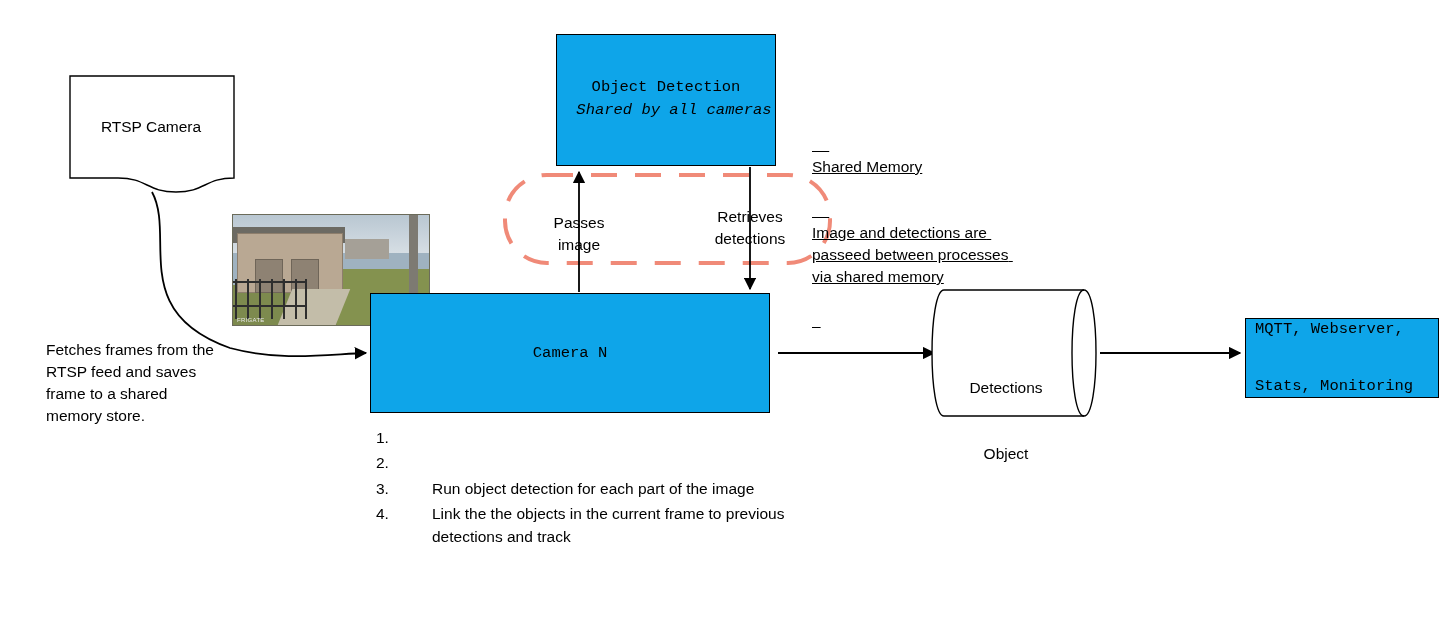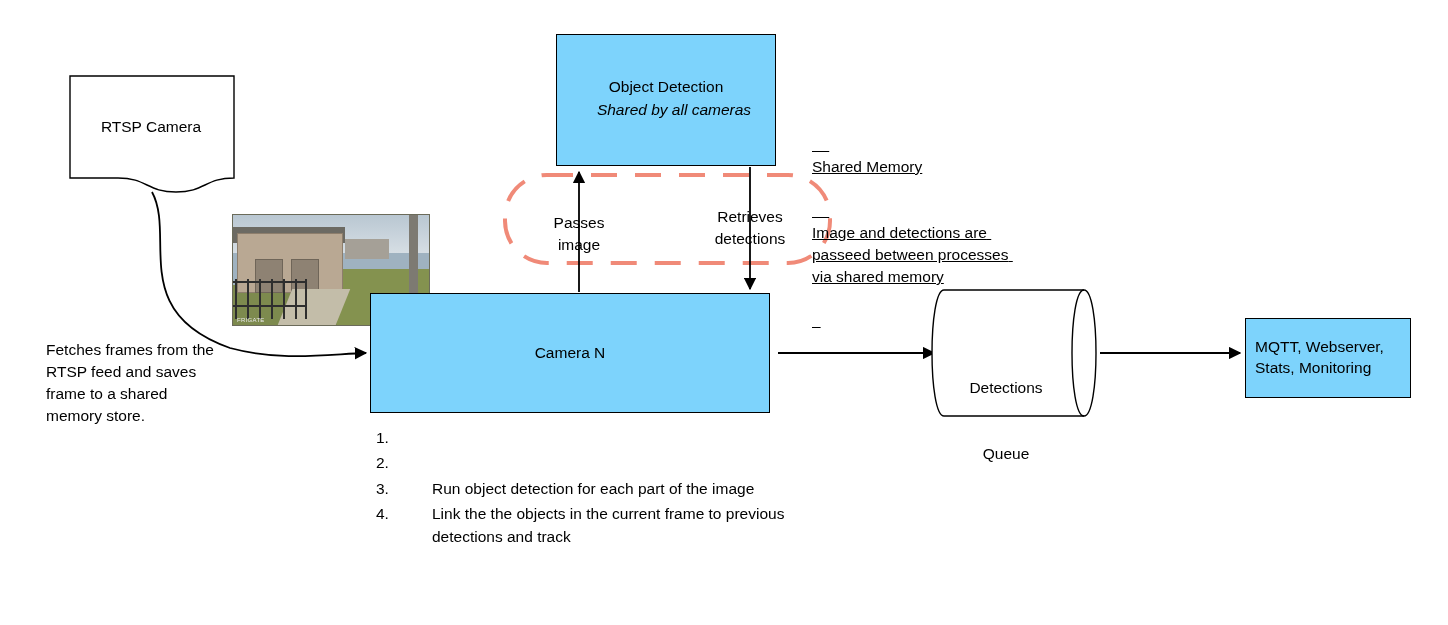--- a/index.html
+++ b/index.html
@@ -22,29 +22,30 @@
     position: absolute;
     left: 0;
     top: 0;
     width: 1448px;
     height: 625px;
     pointer-events: none;
   }
   .box {
     position: absolute;
     box-sizing: border-box;
-    background: #7dd3fc;
+    background: #0ea5e9;
     border: 1px solid #000000;
     display: flex;
     flex-direction: column;
     align-items: center;
     justify-content: center;
     text-align: center;
     font-size: 15.5px;
     line-height: 1.35;
+    font-family: Liberation Mono, monospace;
   }
   .txt {
     position: absolute;
     font-size: 15.5px;
     line-height: 1.42;
     white-space: pre-wrap;
   }
   .center { text-align: center; }
 
   
@@ -67,25 +68,26 @@
     left: 370px;
     top: 293px;
     width: 400px;
     height: 120px;
   }
 
   
   #mqtt-box {
     left: 1245px;
     top: 318px;
-    width: 166px;
+    width: 194px;
     height: 80px;
     align-items: flex-start;
     text-align: left;
     padding-left: 9px;
+    justify-content: space-between;
   }
   #mqtt-box .line { width: 100%; text-align: left; }
 
   
   #rtsp-label {
     left: 68px;
     top: 116px;
     width: 166px;
     text-align: center;
   }
@@ -274,21 +276,21 @@
       <div class="body">Run object detection for each part of the image</div>
     </div>
     <div class="row">
       <div class="num">4.</div>
       <div class="body">Link the the objects in the current frame to previous detections and track</div>
     </div>
   </div>
 
   <div class="txt" id="queue-label">
     <div>Detections</div>
-    <div>Queue</div>
+    <div>Object</div>
   </div>
 
 
   <div class="box" id="mqtt-box">
     <div class="line">MQTT, Webserver,</div>
     <div class="line">Stats, Monitoring</div>
   </div>
 
 </div>
 

